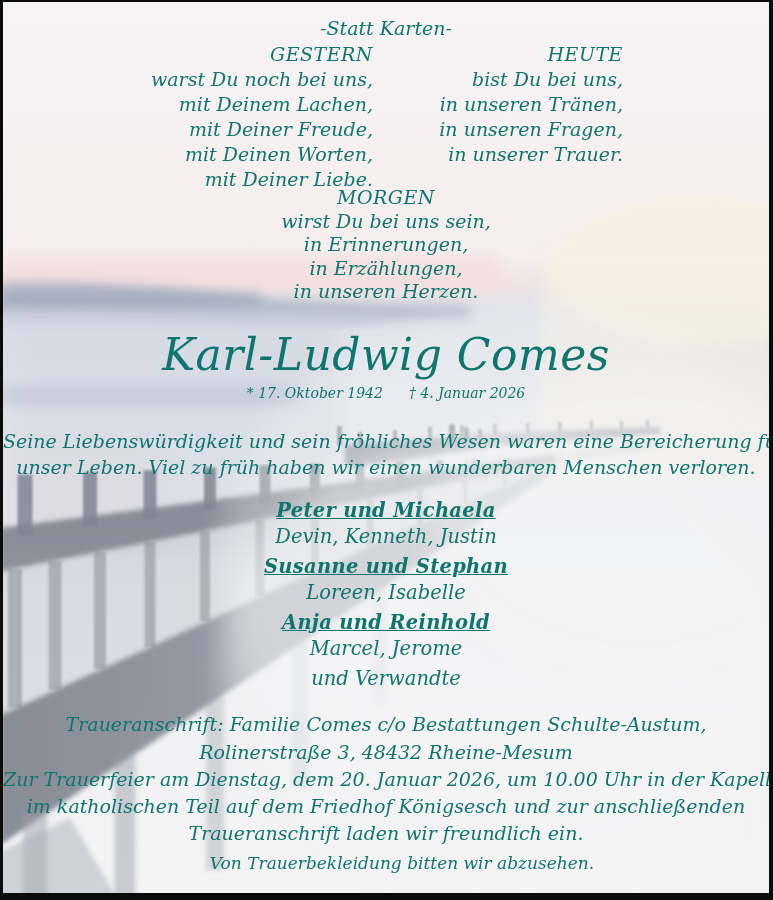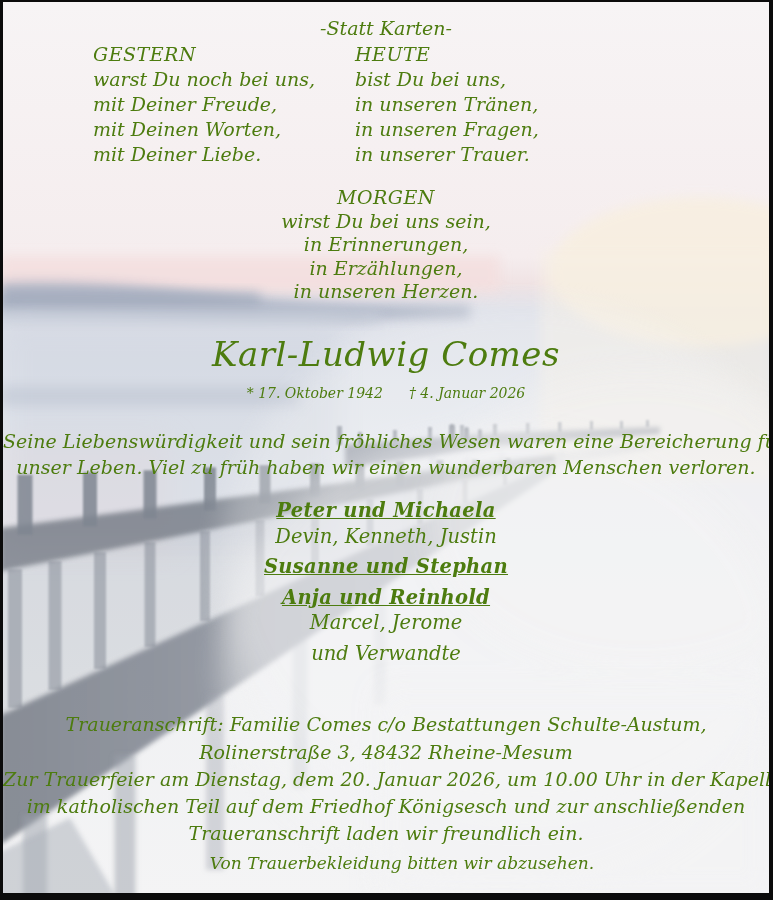--- a/index.html
+++ b/index.html
@@ -9,32 +9,32 @@
     margin:0 auto;
     box-sizing:border-box;
     background:#f4f2f3;
     border-top:2px solid #0b0b0b;
     border-left:3px solid #0b0b0b;
     border-right:4px solid #0b0b0b;
     border-bottom:7px solid #0b0b0b;
     overflow:hidden;
     font-family:"DejaVu Serif", serif;
     font-style:italic;
-    color:#4d7c0f;
+    color:#0f766e;
   }
   .bg{position:absolute;top:-2px;left:-3px;width:773px;height:900px;z-index:0;}
   .txt{position:absolute;left:0;width:100%;text-align:center;white-space:nowrap;z-index:2;}
   .statt{top:14px;font-size:19px;line-height:24px;}
-  .col{position:absolute;top:40px;width:280px;text-align:left;z-index:2;
+  .col{position:absolute;top:40px;width:280px;text-align:right;z-index:2;
        font-size:19px;line-height:25px;white-space:nowrap;}
   .col-left{left:90px;}
-  .col-right{left:352px;}
+  .col-right{left:340px;}
   .poem-title{letter-spacing:.5px;}
   .morgen{top:184px;font-size:19px;line-height:23.5px;}
-  .name{top:325px;font-size:34px;line-height:55px;letter-spacing:.5px;}
+  .name{top:325px;font-size:44px;line-height:55px;letter-spacing:.5px;}
   .dates{top:378px;font-size:14px;line-height:26px;}
   .dates .gap{display:inline-block;width:26px;}
   .tribute{top:426px;font-size:19px;line-height:26px;}
   .mourners{top:496px;font-size:19.5px;line-height:25.5px;}
   .mourners .group{margin-bottom:5px;}
   .mourners .bold{font-weight:bold;letter-spacing:.3px;text-decoration:underline;}
   .relatives{margin-top:3px;}
   .address{top:708px;font-size:19px;line-height:28px;text-align:center;}
   .service{top:764px;font-size:19px;line-height:27px;}
   .dress{top:848px;font-size:17px;line-height:26px;padding-left:16px;}
@@ -164,20 +164,21 @@
     <ellipse cx="500" cy="660" rx="280" ry="230" fill="#f4f4f5" opacity="0.45" filter="url(#b4)"></ellipse>
     <rect x="380" y="690" width="393" height="210" fill="#f3f3f4" opacity="0.7" filter="url(#b4)"></rect>
     <ellipse cx="520" cy="560" rx="300" ry="260" fill="#f5f5f6" opacity="0.3" filter="url(#b4)"></ellipse>
   </svg>
 
   <div class="txt statt">-Statt Karten-</div>
 
   <div class="col col-left">
     <div class="poem-title">GESTERN</div>
     <div>warst Du noch bei uns,</div>
+    <div>mit Deinem Lachen,</div>
     <div>mit Deiner Freude,</div>
     <div>mit Deinen Worten,</div>
     <div>mit Deiner Liebe.</div>
   </div>
 
   <div class="col col-right">
     <div class="poem-title">HEUTE</div>
     <div>bist Du bei uns,</div>
     <div>in unseren Tränen,</div>
     <div>in unseren Fragen,</div>
@@ -202,20 +203,21 @@
     <div>unser Leben. Viel zu früh haben wir einen wunderbaren Menschen verloren.</div>
   </div>
 
   <div class="txt mourners">
     <div class="group">
       <div class="bold">Peter und Michaela</div>
       <div>Devin, Kenneth, Justin</div>
     </div>
     <div class="group">
       <div class="bold">Susanne und Stephan</div>
+      <div>Loreen, Isabelle</div>
     </div>
     <div class="group">
       <div class="bold">Anja und Reinhold</div>
       <div>Marcel, Jerome</div>
     </div>
     <div class="relatives">und Verwandte</div>
   </div>
 
   <div class="txt address">
     <div>Traueranschrift: Familie Comes c/o Bestattungen Schulte-Austum,</div>

